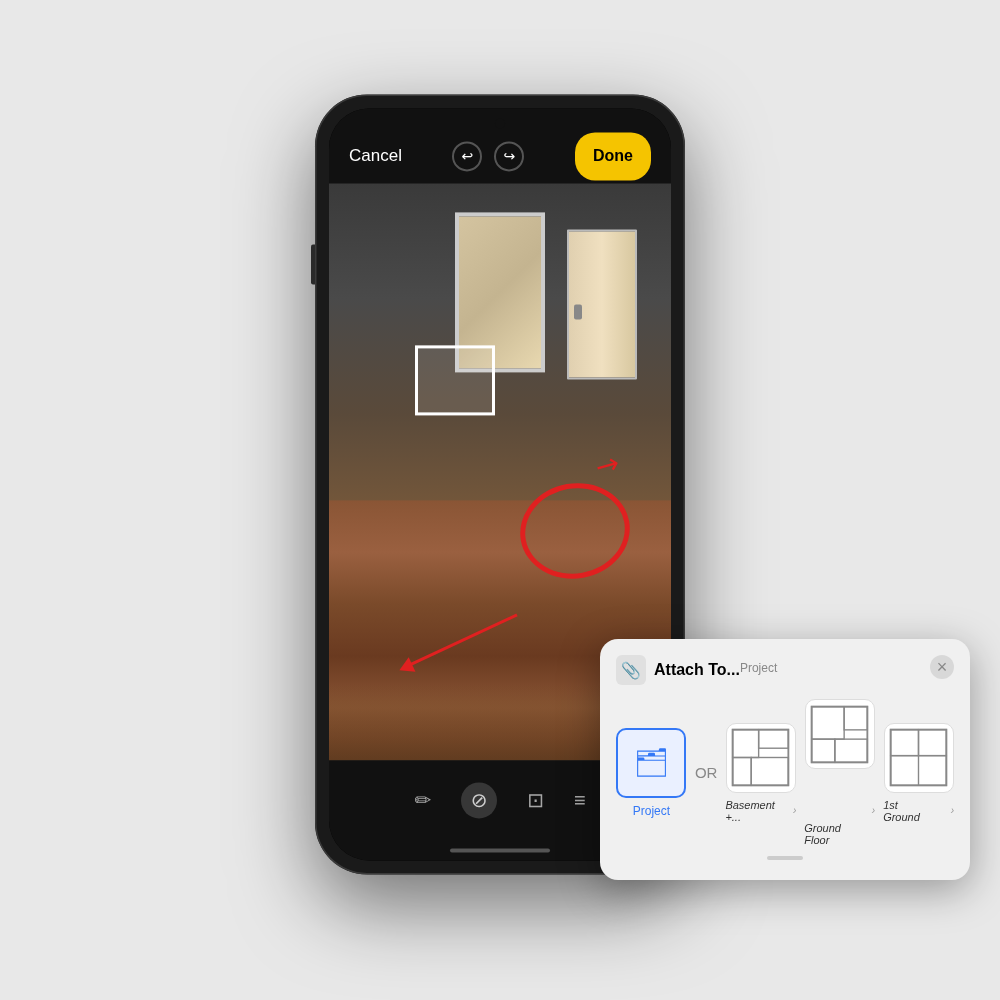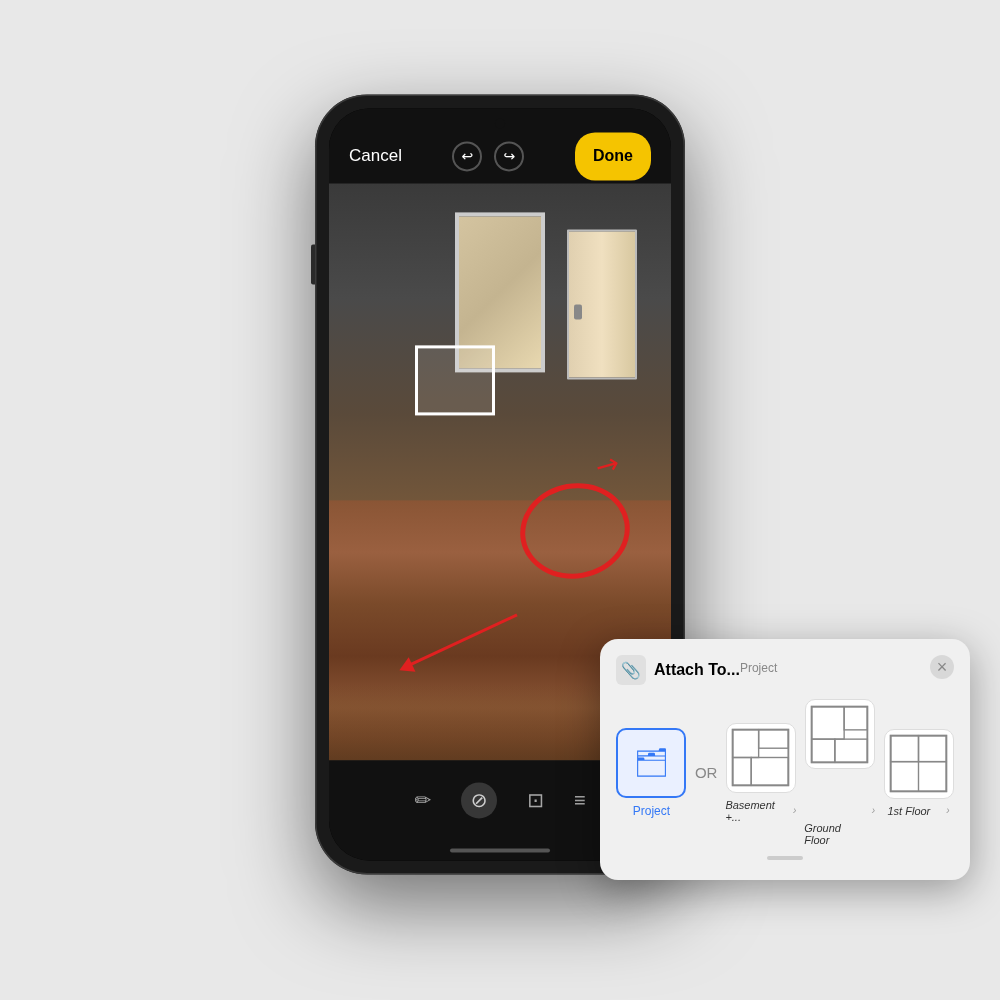--- a/index.html
+++ b/index.html
@@ -571,21 +571,21 @@
         <div class="option-thumb">
           <svg class="floor-plan-svg" viewBox="0 0 70 70" xmlns="http://www.w3.org/2000/svg">
             <rect x="5" y="5" width="60" height="60" fill="none" stroke="#888" stroke-width="2"></rect>
             <rect x="5" y="5" width="30" height="28" fill="none" stroke="#888" stroke-width="1.5"></rect>
             <rect x="35" y="5" width="30" height="28" fill="none" stroke="#888" stroke-width="1.5"></rect>
             <rect x="5" y="33" width="60" height="32" fill="none" stroke="#888" stroke-width="1.5"></rect>
             <line x1="35" y1="33" x2="35" y2="65" stroke="#888" stroke-width="1.5"></line>
           </svg>
         </div>
         <div class="floor-label-row">
-          <span style="font-size:11px;color:#333;">1st Floor</span>
+          <span style="font-size:11px;color:#333;">1st Ground</span>
           <span class="chevron-right">›</span>
         </div>
       </div>
     </div>
 
     <div class="popup-handle"></div>
   </div>
 
 </div>
 

